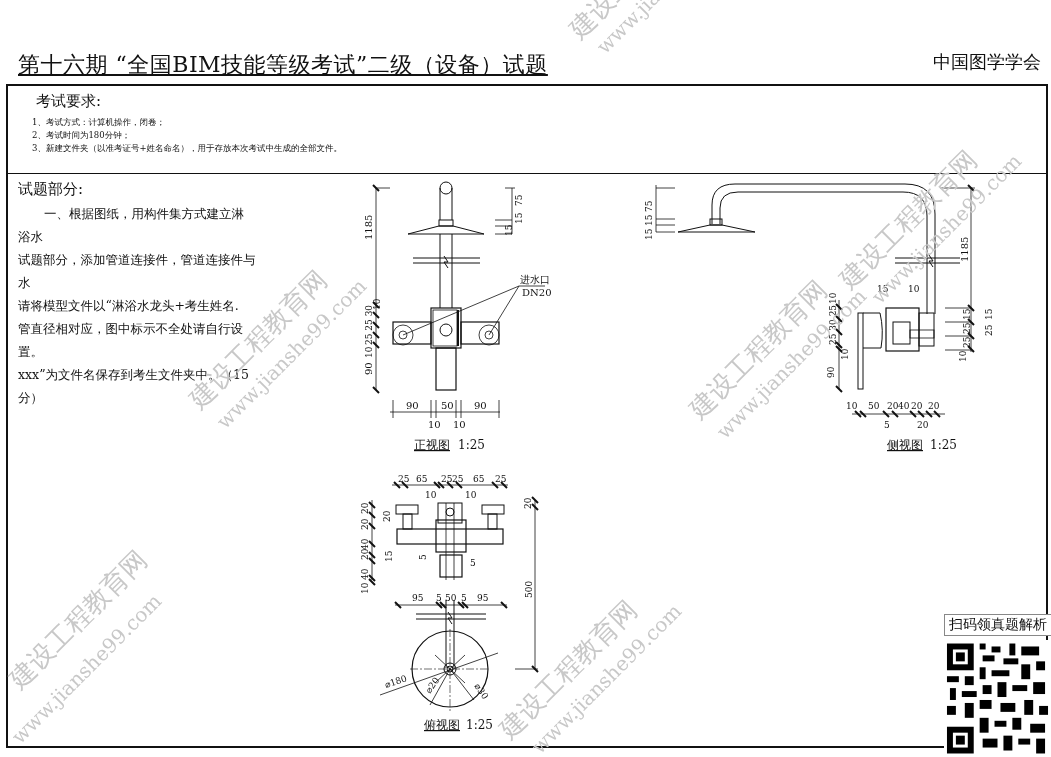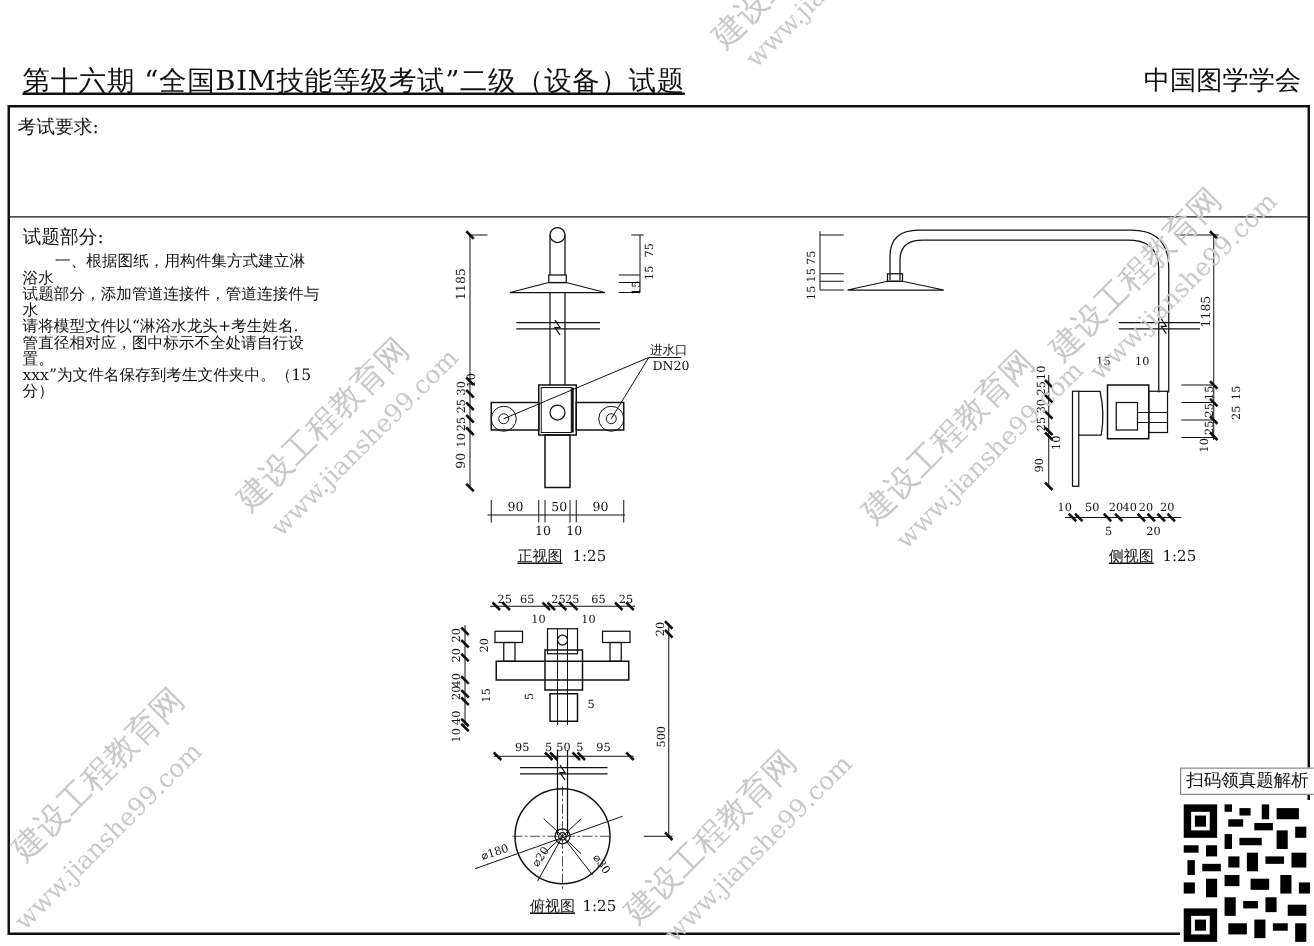--- a/index.html
+++ b/index.html
@@ -1,38 +1,43 @@
 <!DOCTYPE html>
 <html><head>
 <meta charset="utf-8">
 <style>
   html, body { margin:0; padding:0; background:#fff; }
   body { width:1051px; height:757px; position:relative; overflow:hidden;
          font-family:"DejaVu Serif","Liberation Serif",serif; color:#111; }
   .title { position:absolute; left:18px; top:50px; font-size:22px; letter-spacing:0.5px; white-space:nowrap;text-decoration:underline; }
-  .org { position:absolute; right:10px; top:50px; font-size:21px; white-space:nowrap; }
+  .org { position:absolute; right:10px; top:50px; font-size:18px; white-space:nowrap; }
   .frame { position:absolute; left:6px; top:84px; width:1038px; height:660px; border:2px solid #111; }
   .divider { position:absolute; left:0; right:0; top:87px; border-top:1.5px solid #111; }
-  .req-head { position:absolute; left:6px; top:6px; font-size:15px; }
+  .req-head { position:absolute; left:28px; top:6px; font-size:15px; }
   .req-list { position:absolute; left:24px; top:30px; font-size:8.5px; line-height:13px; margin:0; padding:0; list-style:none; }
   .q-head { position:absolute; left:10px; top:94px; font-size:15px; }
-  .q-body { position:absolute; left:10px; top:116px; width:238px; font-size:12.5px; line-height:13px; }
+  .q-body { position:absolute; left:10px; top:116px; width:238px; font-size:12.5px; line-height:23px; }
   .q-body .indent { display:inline-block; width:26px; }
   svg.draw { position:absolute; left:0; top:0; }
   .qr-caption { position:absolute; left:944px; top:614px; border:1px solid #888; background:#fff; font-size:14px; padding:1px 4px; white-space:nowrap; width:110px; overflow:hidden; }
   .qr { position:absolute; left:944px; top:640px; width:107px; height:117px; background:#fff; }
 </style>
 </head>
 <body>
 
 <div class="title">第十六期 “全国BIM技能等级考试”二级（设备）试题</div>
 <div class="org">中国图学学会</div>
 
 <div class="frame">
   <div class="req-head">考试要求:</div>
+  <ul class="req-list">
+    <li>1、考试方式：计算机操作，闭卷；</li>
+    <li>2、考试时间为180分钟；</li>
+    <li>3、新建文件夹（以准考证号+姓名命名），用于存放本次考试中生成的全部文件。</li>
+  </ul>
   <div class="divider"></div>
   <div class="q-head">试题部分:</div>
   <div class="q-body">
     <div><span class="indent"></span><span>一、根据图纸，用构件集方式建立淋浴水</span></div>
     <div>试题部分，添加管道连接件，管道连接件与水</div>
     <div>请将模型文件以“淋浴水龙头+考生姓名.</div>
     <div>管直径相对应，图中标示不全处请自行设置。</div>
     <div>xxx”为文件名保存到考生文件夹中。（15分）</div>
   </div>
 </div>

